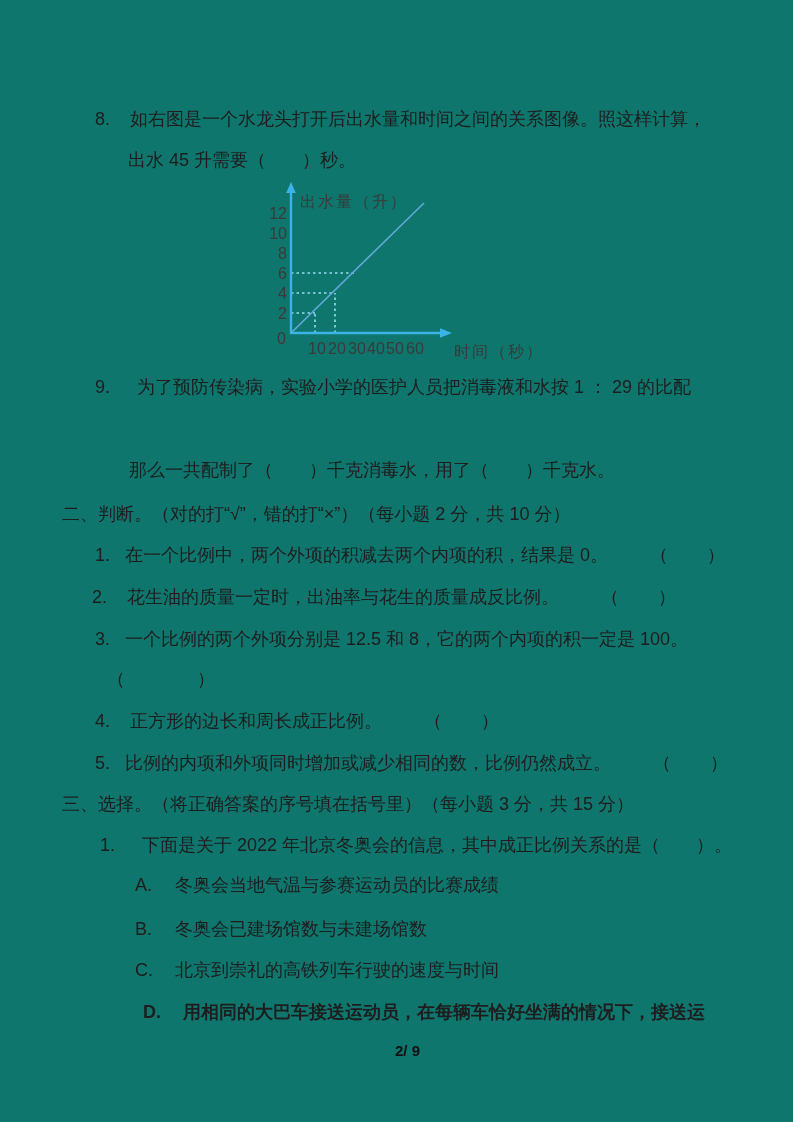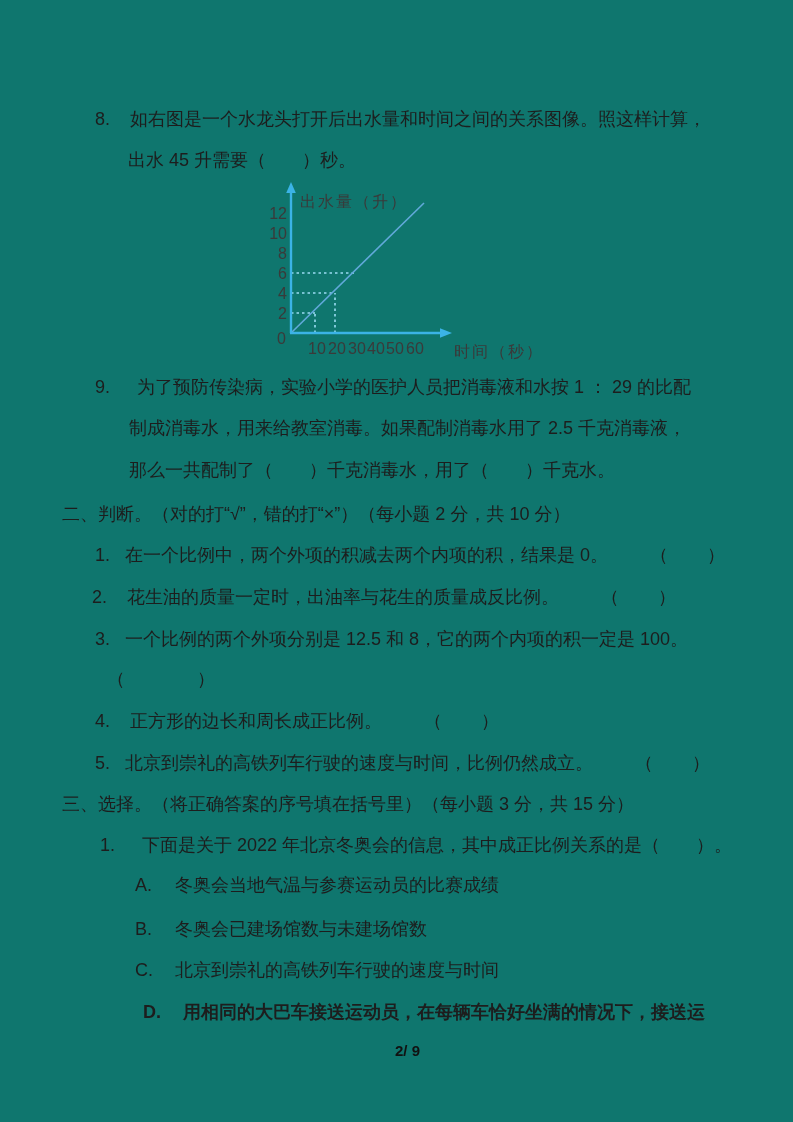--- a/index.html
+++ b/index.html
@@ -85,23 +85,20 @@
       <text class="tick" x="162" y="176" text-anchor="middle">60</text>
     </g>
 
     <text class="axis-title" x="47" y="29">出水量（升）</text>
     <text class="axis-title" x="201" y="179">时间（秒）</text>
   </svg>
 
   <div class="row" style="top:374px; left:95px;">
     <span class="qnum" style="min-width:42px;">9.</span><span>为了预防传染病，实验小学的医护人员把消毒液和水按 1 ： 29 的比配</span>
   </div>
-  <div class="row" style="top:415px; left:129px;">
-    <span>制成消毒水，用来给教室消毒。如果配制消毒水用了 2.5 千克消毒液，</span>
-  </div>
   <div class="row" style="top:457px; left:129px;">
     <span>那么一共配制了（　　）千克消毒水，用了（　　）千克水。</span>
   </div>
 
   <div class="row sec-header" style="top:501px; left:62px;">
     <span>二、判断。（对的打“√”，错的打“×”）（每小题 2 分，共 10 分）</span>
   </div>
 
   <div class="row" style="top:542px; left:95px;">
     <span class="qnum" style="min-width:30px;">1.</span><span>在一个比例中，两个外项的积减去两个内项的积，结果是 0。</span><span class="bracket">（　　）</span>
@@ -112,21 +109,21 @@
   <div class="row" style="top:626px; left:95px;">
     <span class="qnum" style="min-width:30px;">3.</span><span>一个比例的两个外项分别是 12.5 和 8，它的两个内项的积一定是 100。</span>
   </div>
   <div class="row" style="top:666px; left:107px;">
     <span style="letter-spacing:12px;">（　　）</span>
   </div>
   <div class="row" style="top:708px; left:95px;">
     <span class="qnum">4.</span><span>正方形的边长和周长成正比例。</span><span class="bracket">（　　）</span>
   </div>
   <div class="row" style="top:750px; left:95px;">
-    <span class="qnum" style="min-width:30px;">5.</span><span>北京到崇礼的高铁列车行驶的速度与时间，比例仍然成立。</span><span class="bracket">（　　）</span>
+    <span class="qnum" style="min-width:30px;">5.</span><span>比例的内项和外项同时增加或减少相同的数，比例仍然成立。</span><span class="bracket">（　　）</span>
   </div>
 
   <div class="row sec-header" style="top:791px; left:62px;">
     <span>三、选择。（将正确答案的序号填在括号里）（每小题 3 分，共 15 分）</span>
   </div>
 
   <div class="row" style="top:832px; left:100px;">
     <span class="qnum" style="min-width:42px;">1.</span><span>下面是关于 2022 年北京冬奥会的信息，其中成正比例关系的是（　　）。</span>
   </div>
   <div class="row" style="top:916px; left:135px;">

